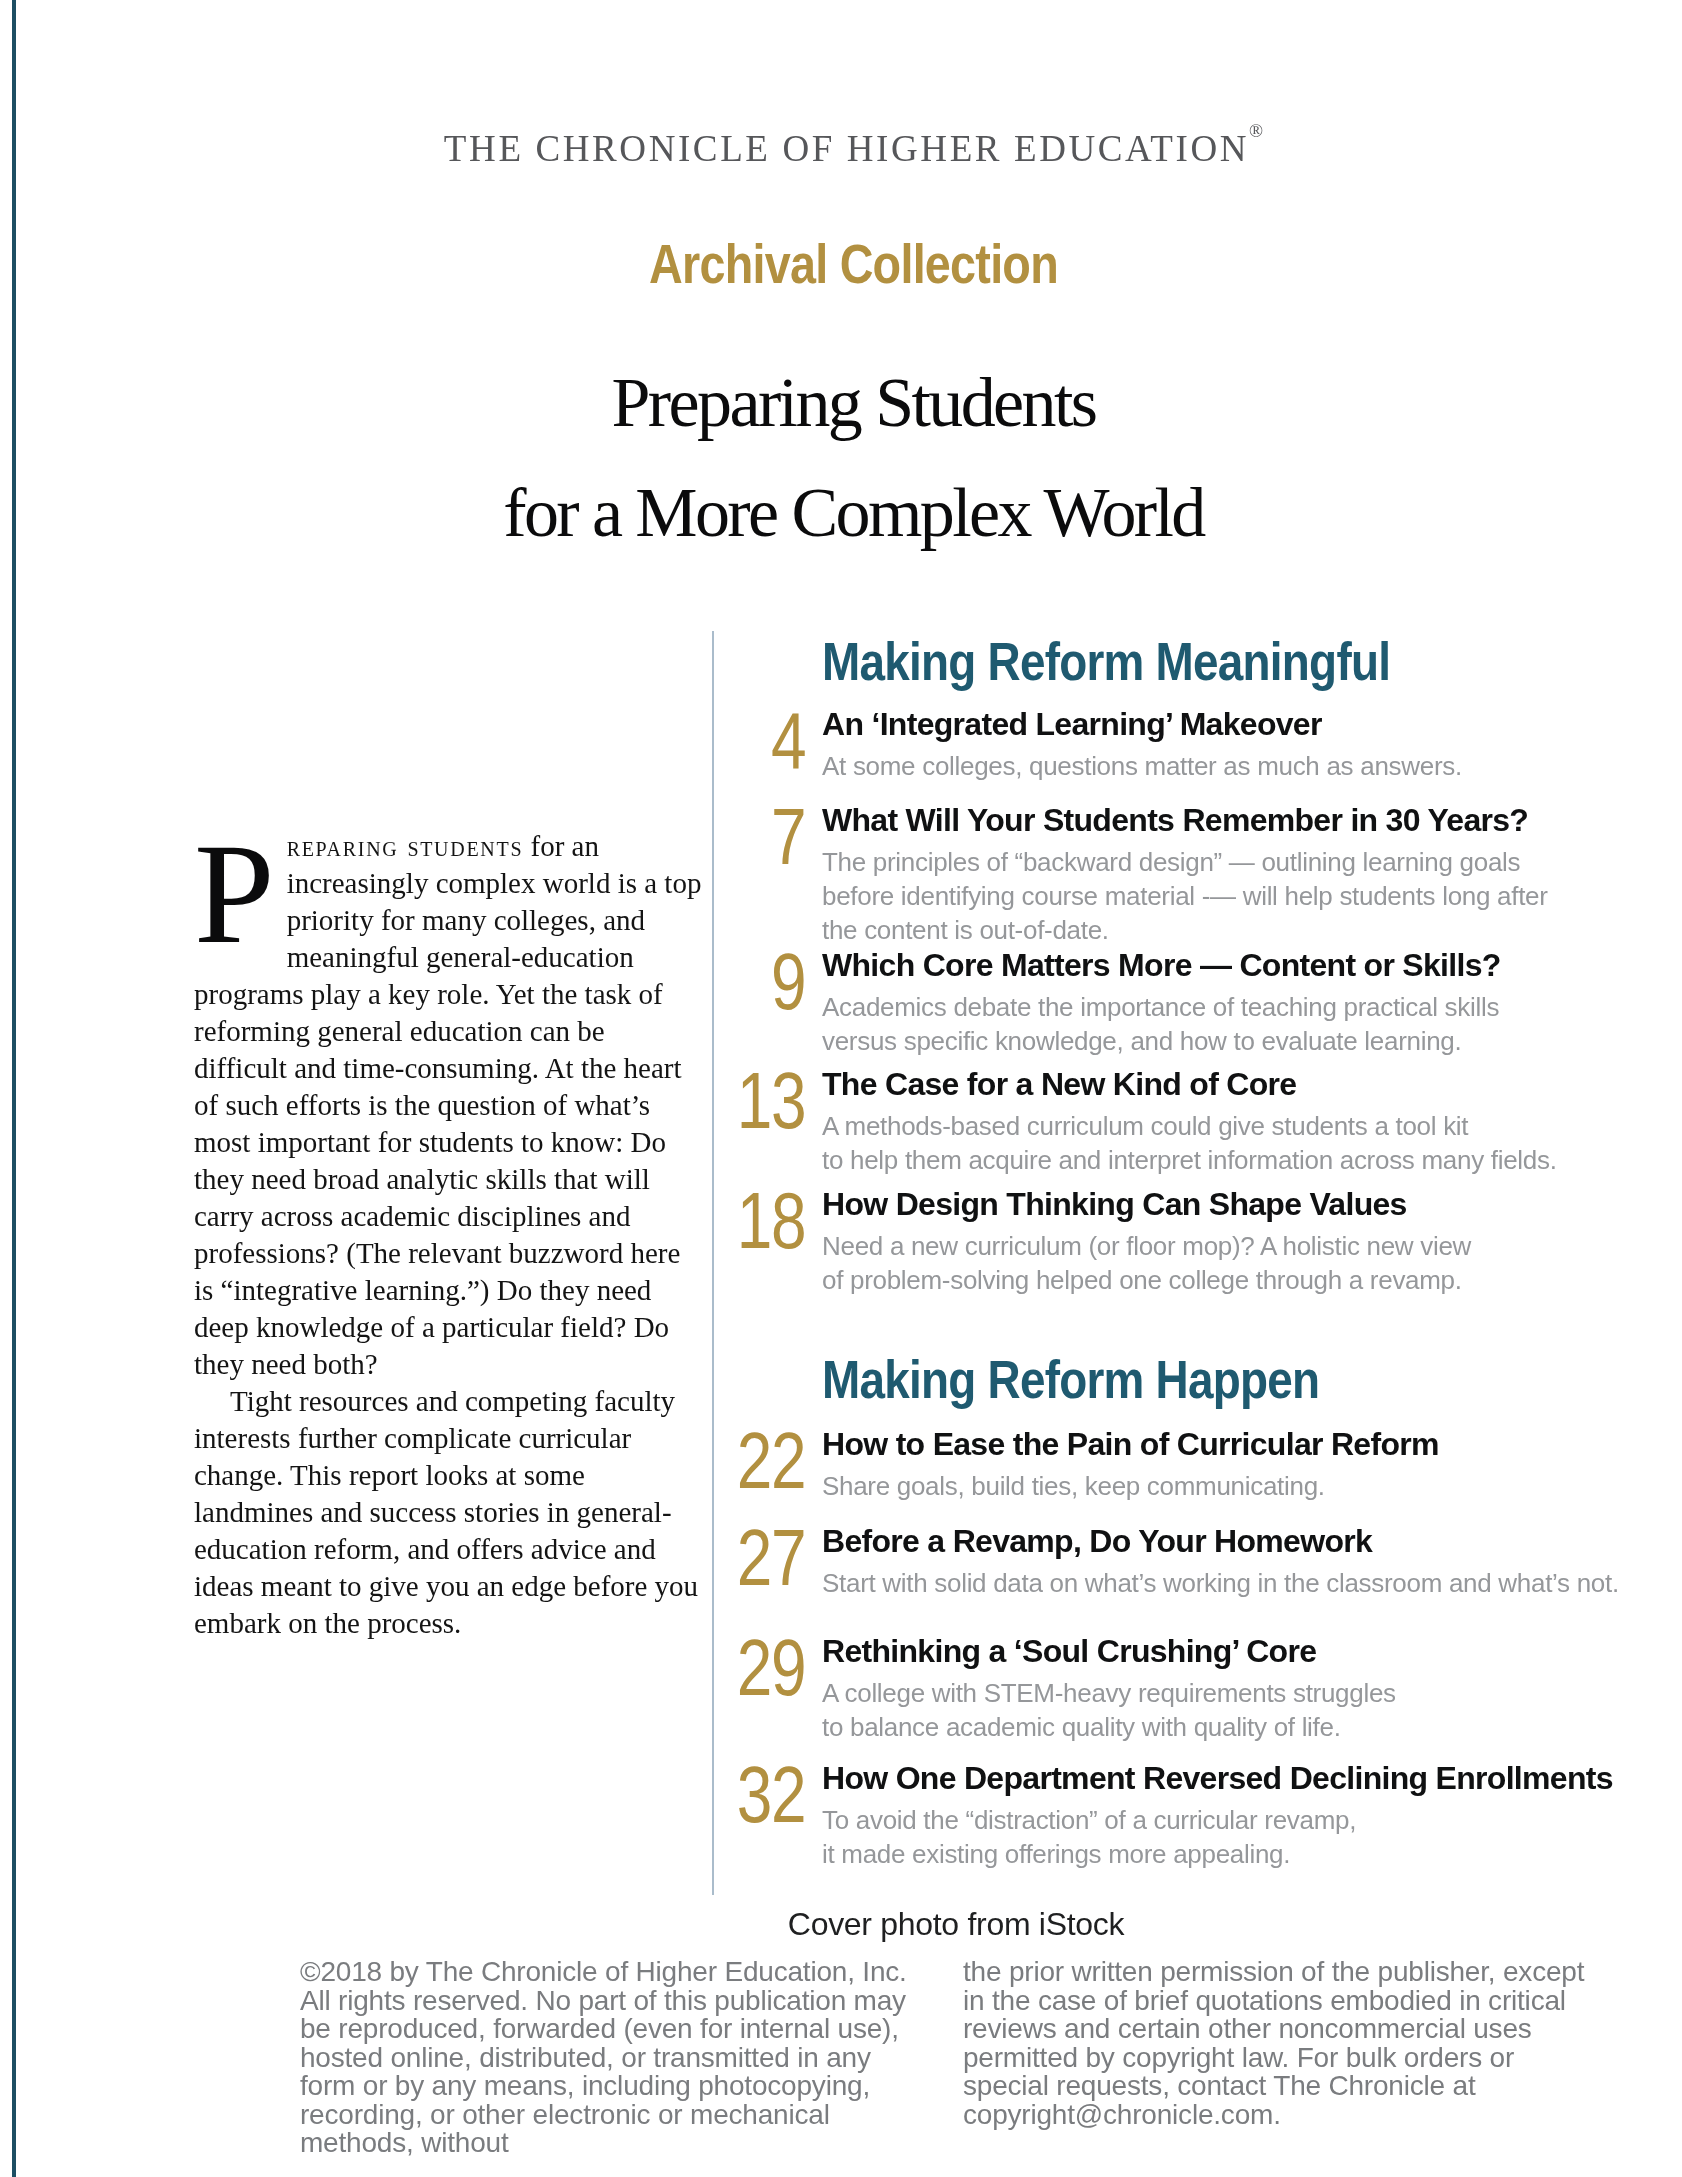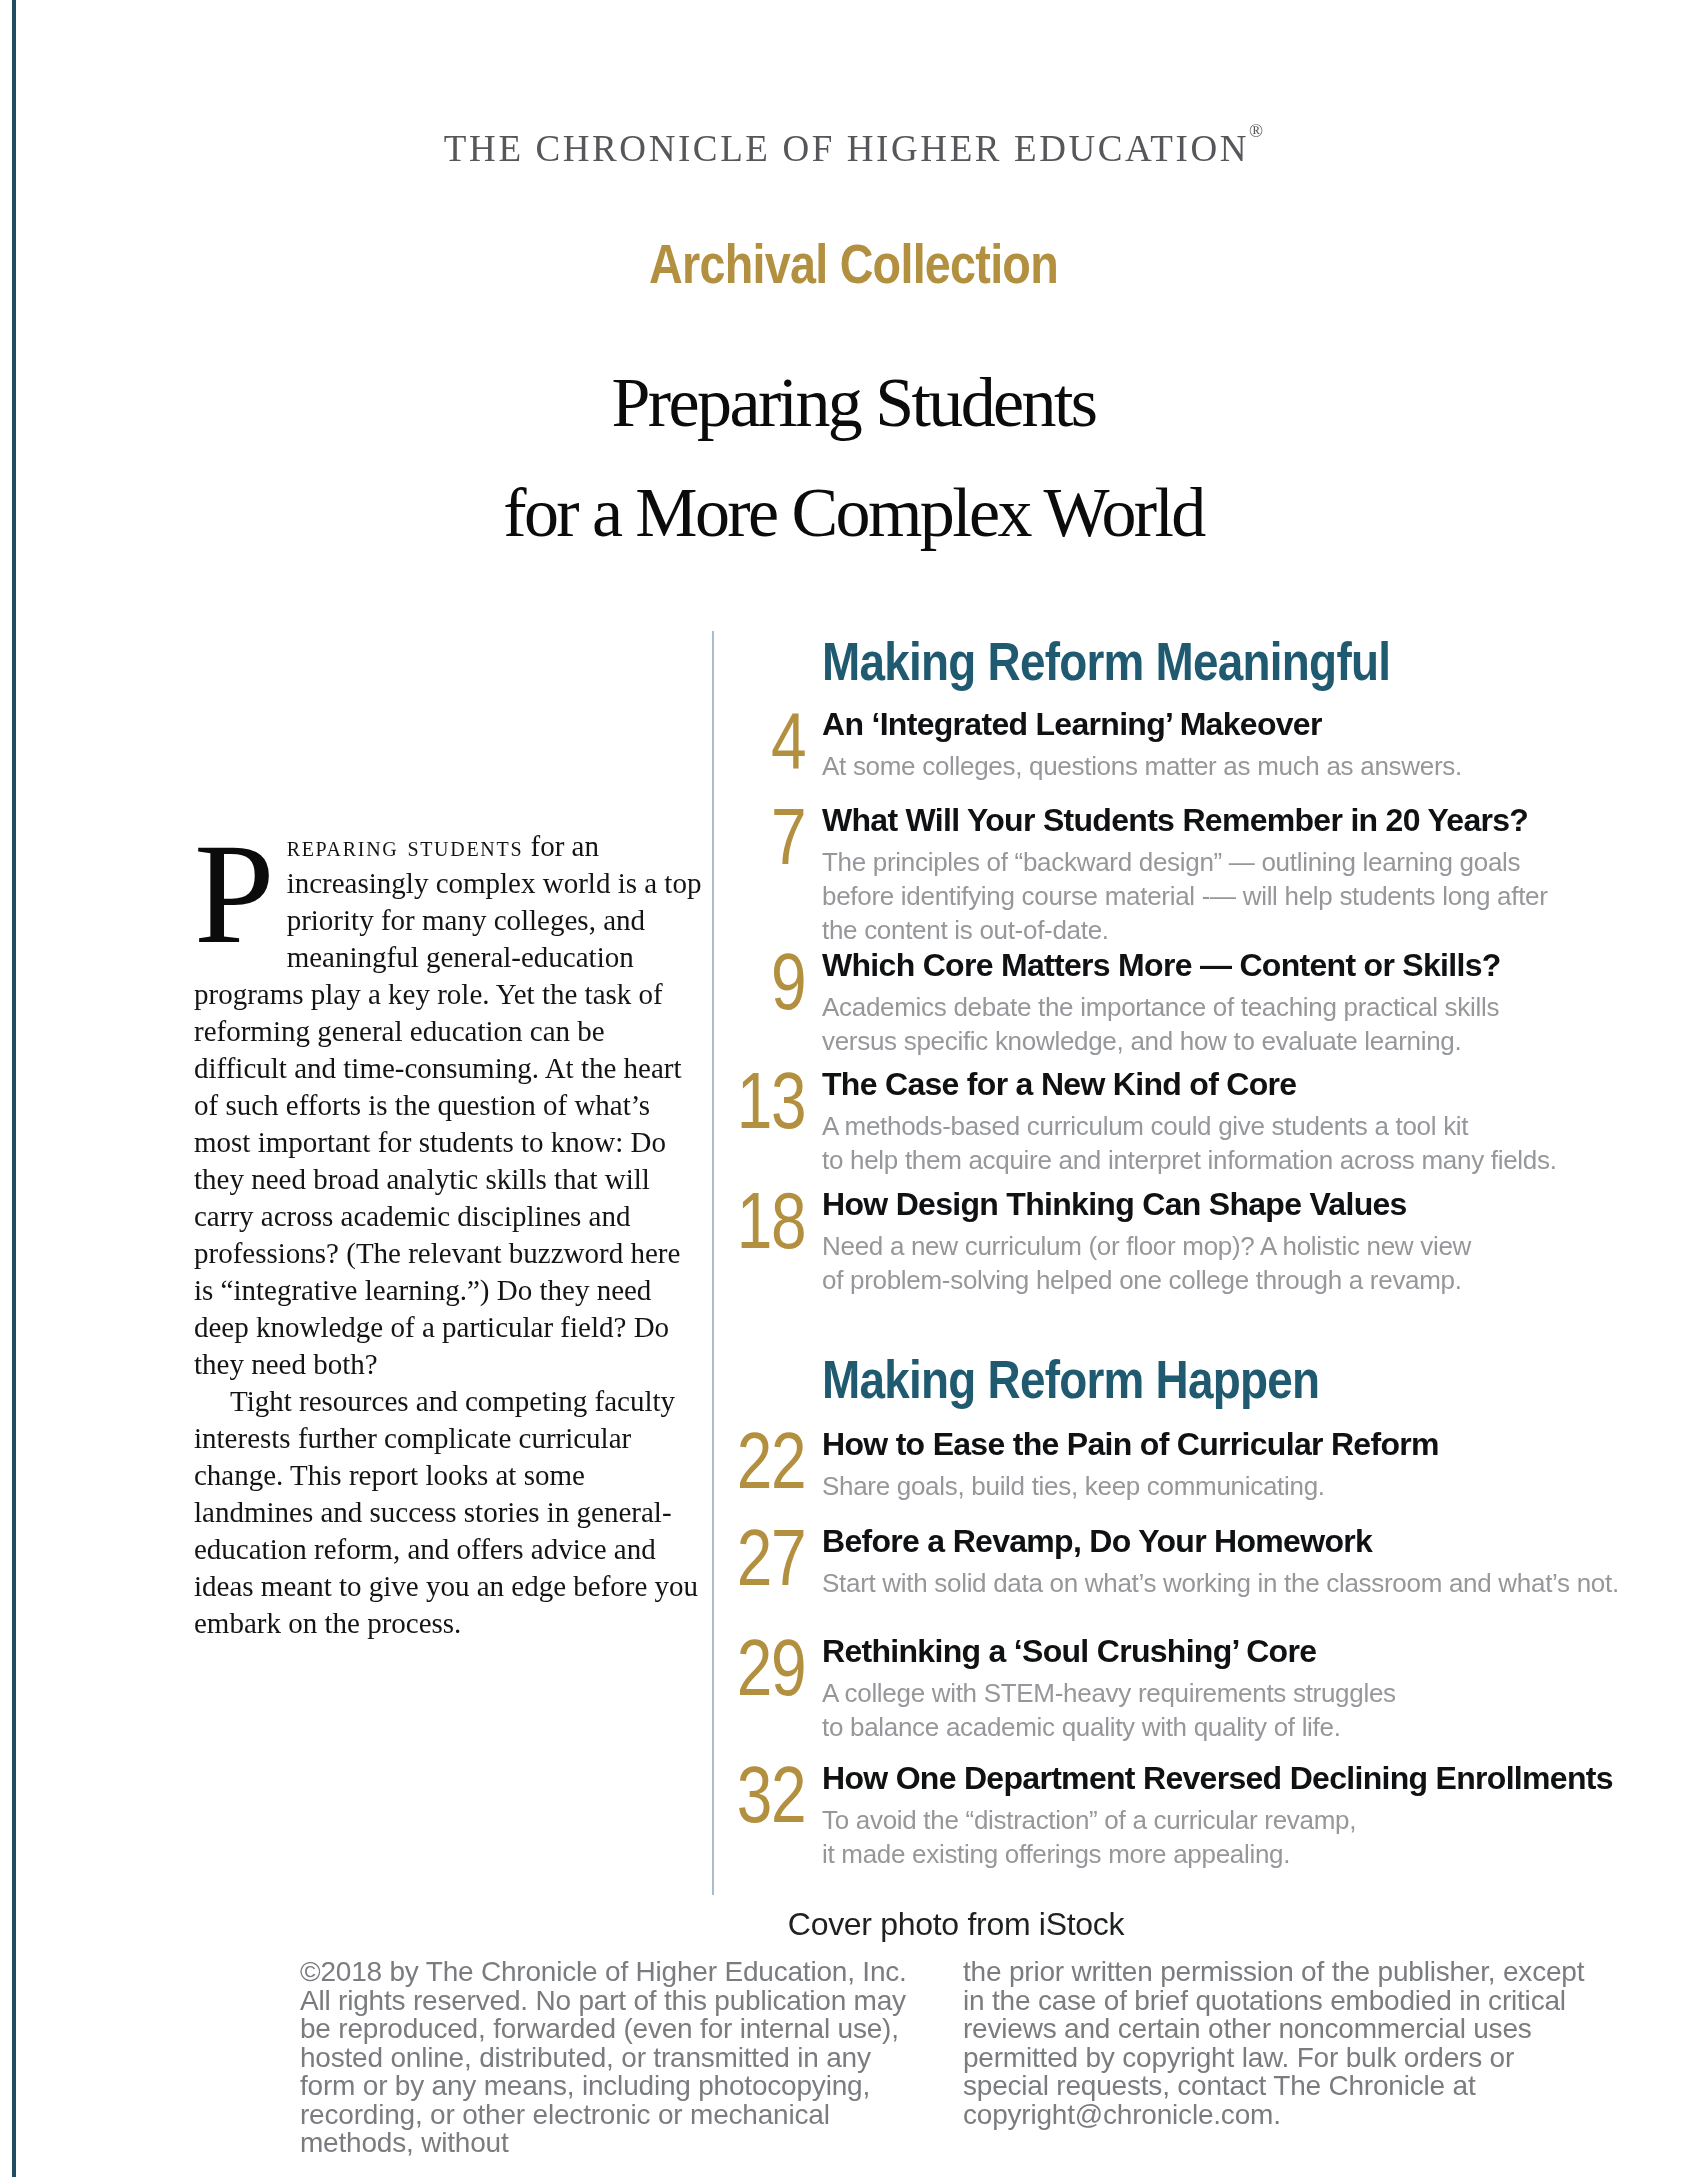--- a/index.html
+++ b/index.html
@@ -142,21 +142,21 @@
       <div class="toc-num">4</div>
       <div class="toc-body">
         <div class="item-title">An ‘Integrated Learning’ Makeover</div>
         <div class="item-sub">At some colleges, questions matter as much as answers.</div>
       </div>
     </div>
 
     <div class="toc-item pos-i1">
       <div class="toc-num">7</div>
       <div class="toc-body">
-        <div class="item-title">What Will Your Students Remember in 20 Years?</div>
+        <div class="item-title">What Will Your Students Remember in 30 Years?</div>
         <div class="item-sub">The principles of “backward design” — outlining learning goals
 before identifying course material -— will help students long after
 the content is out-of-date.</div>
       </div>
     </div>
 
     <div class="toc-item pos-i2">
       <div class="toc-num">9</div>
       <div class="toc-body">
         <div class="item-title">Which Core Matters More — Content or Skills?</div>

